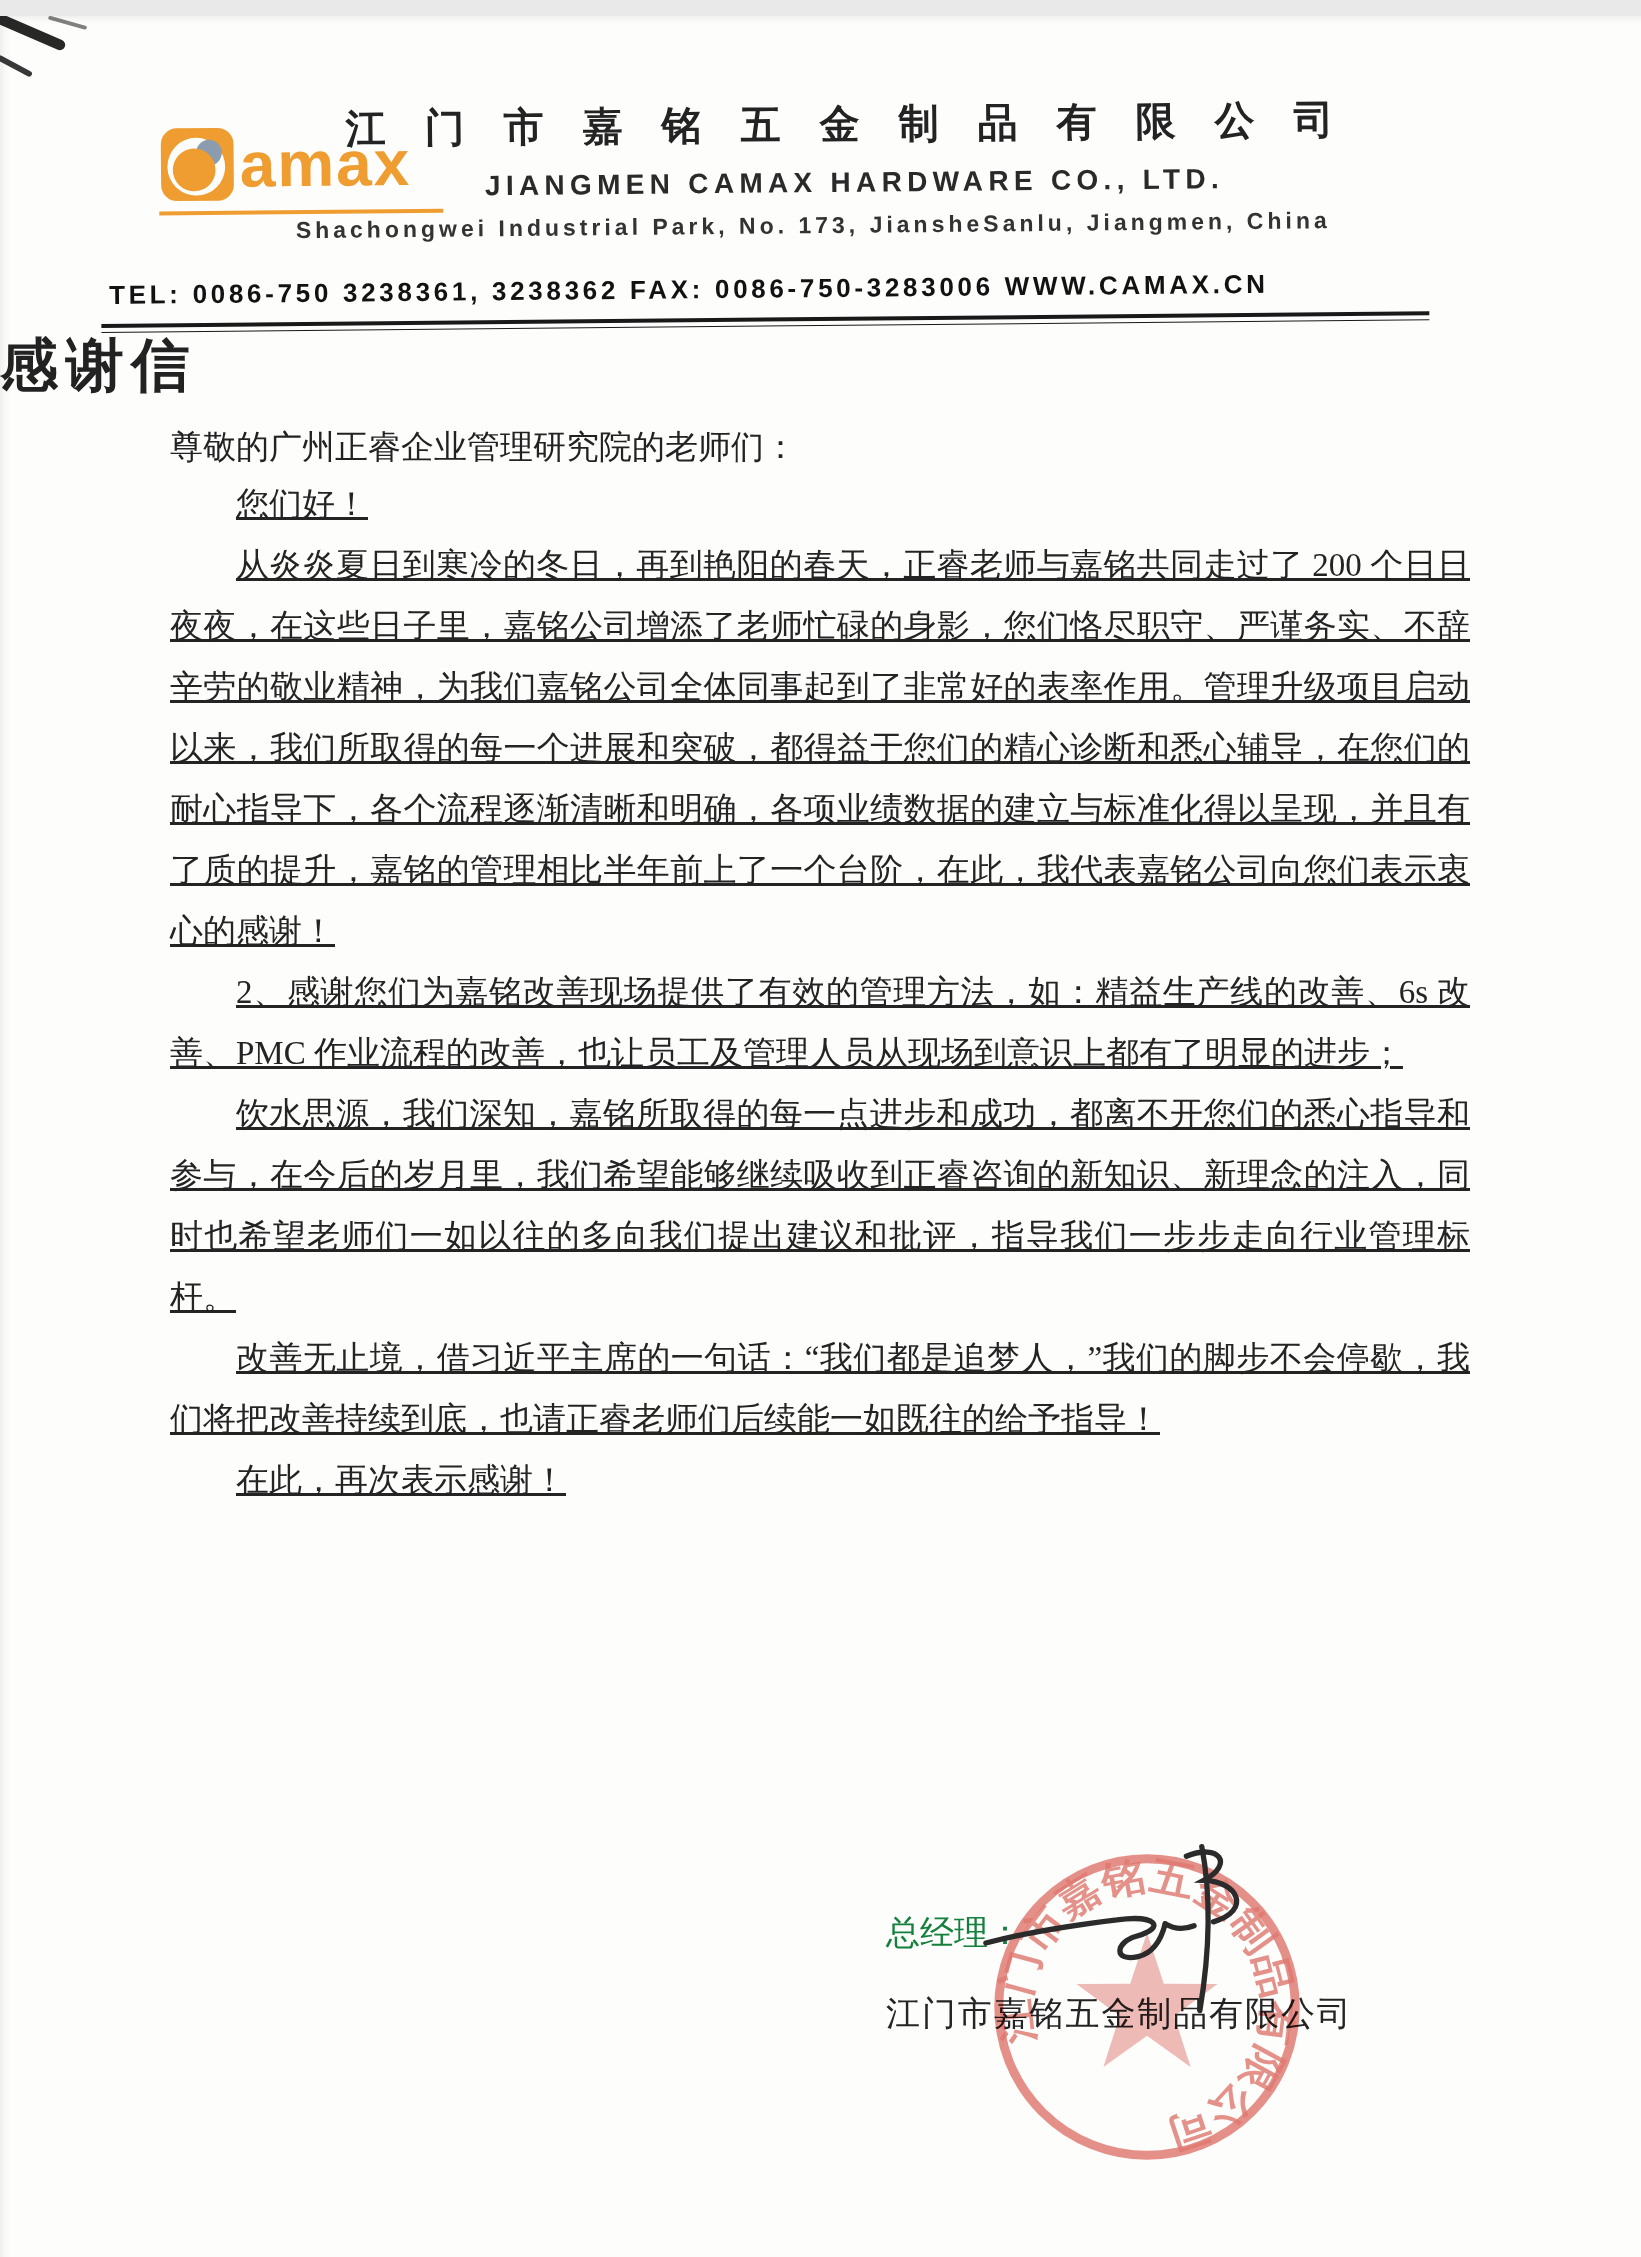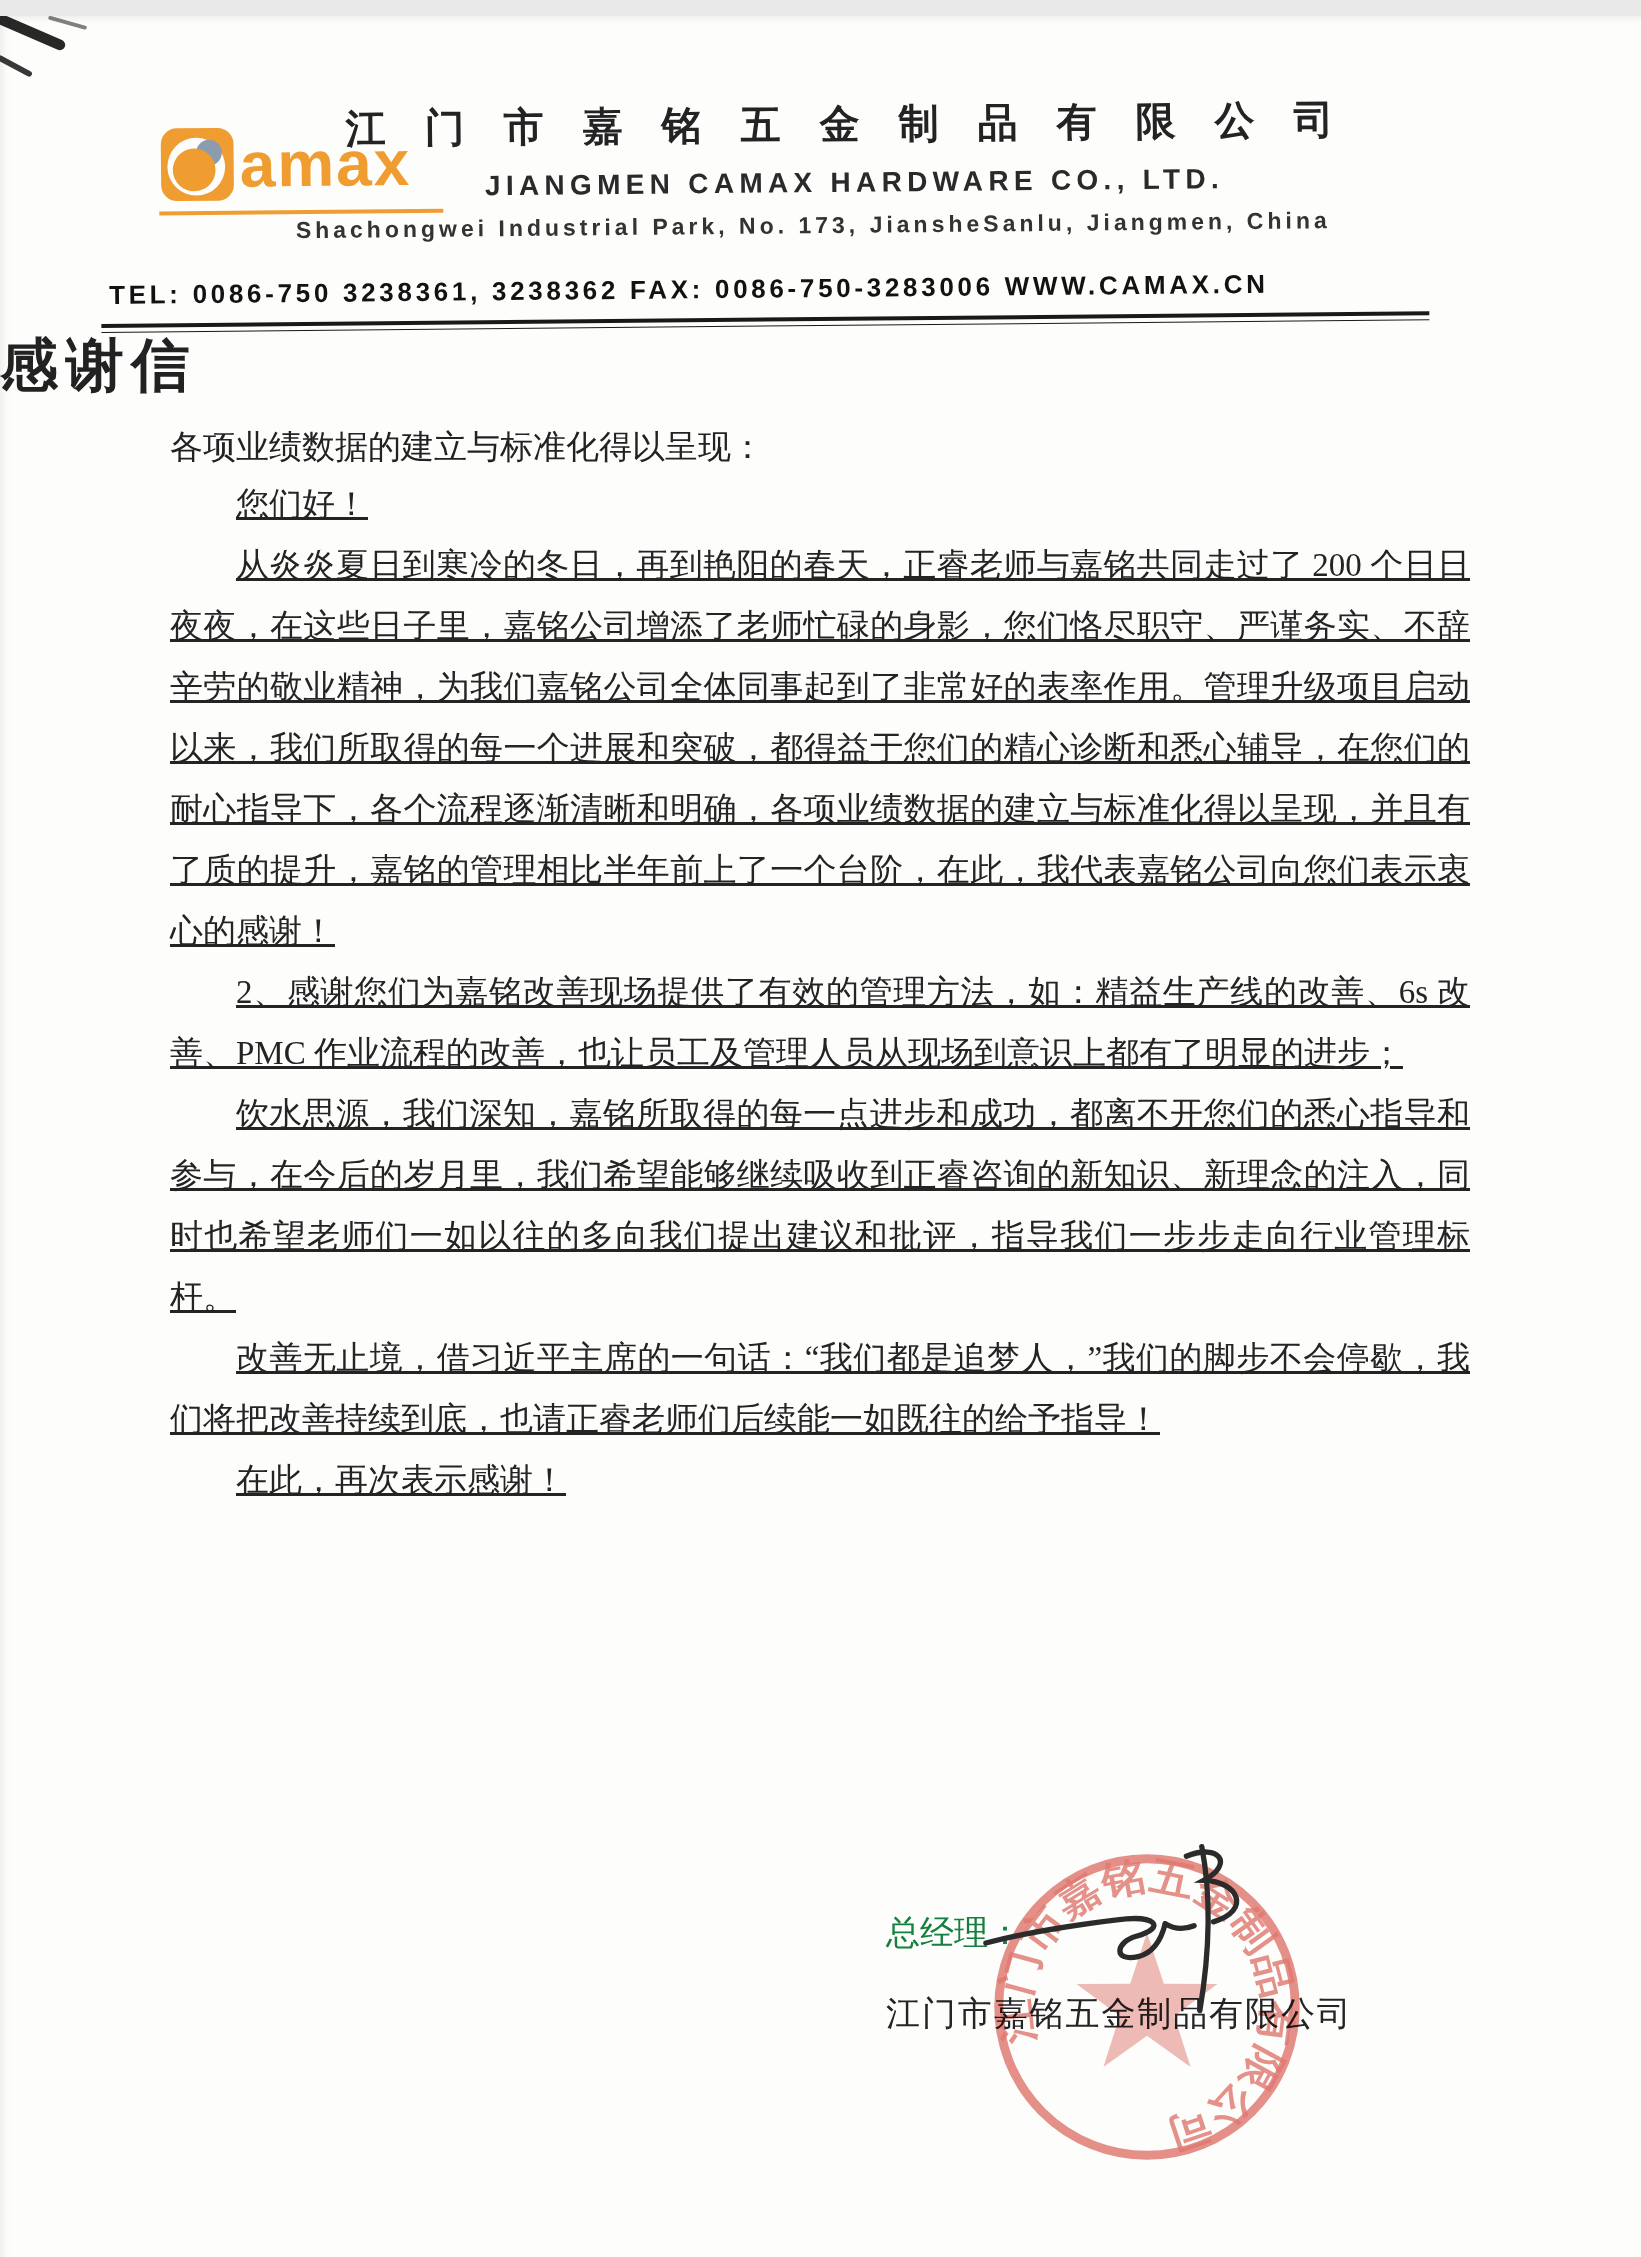--- a/index.html
+++ b/index.html
@@ -101,21 +101,21 @@
       <div class="address">Shachongwei Industrial Park, No. 173, JiansheSanlu, Jiangmen, China</div>
     </div>
 
     <div class="tel-line">TEL: 0086-750 3238361, 3238362 FAX: 0086-750-3283006 WWW.CAMAX.CN</div>
 
     <div class="rule"></div>
   </header>
 
   <h1 class="title">感谢信</h1>
 
-  <div class="salutation">各项业绩数据的建立与标准化得以呈现：</div>
+  <div class="salutation">尊敬的广州正睿企业管理研究院的老师们：</div>
 
   <div class="letter-body">
       <p>您们好！</p>
       <p>从炎炎夏日到寒冷的冬日，再到艳阳的春天，正睿老师与嘉铭共同走过了 200 个日日夜夜，在这些日子里，嘉铭公司增添了老师忙碌的身影，您们恪尽职守、严谨务实、不辞辛劳的敬业精神，为我们嘉铭公司全体同事起到了非常好的表率作用。管理升级项目启动以来，我们所取得的每一个进展和突破，都得益于您们的精心诊断和悉心辅导，在您们的耐心指导下，各个流程逐渐清晰和明确，各项业绩数据的建立与标准化得以呈现，并且有了质的提升，嘉铭的管理相比半年前上了一个台阶，在此，我代表嘉铭公司向您们表示衷心的感谢！</p>
       <p>2、感谢您们为嘉铭改善现场提供了有效的管理方法，如：精益生产线的改善、6s 改善、PMC 作业流程的改善，也让员工及管理人员从现场到意识上都有了明显的进步；</p>
       <p>饮水思源，我们深知，嘉铭所取得的每一点进步和成功，都离不开您们的悉心指导和参与，在今后的岁月里，我们希望能够继续吸收到正睿咨询的新知识、新理念的注入，同时也希望老师们一如以往的多向我们提出建议和批评，指导我们一步步走向行业管理标杆。</p>
       <p>改善无止境，借习近平主席的一句话：“我们都是追梦人，”我们的脚步不会停歇，我们将把改善持续到底，也请正睿老师们后续能一如既往的给予指导！</p>
       <p>在此，再次表示感谢！</p>
     </div>
 

